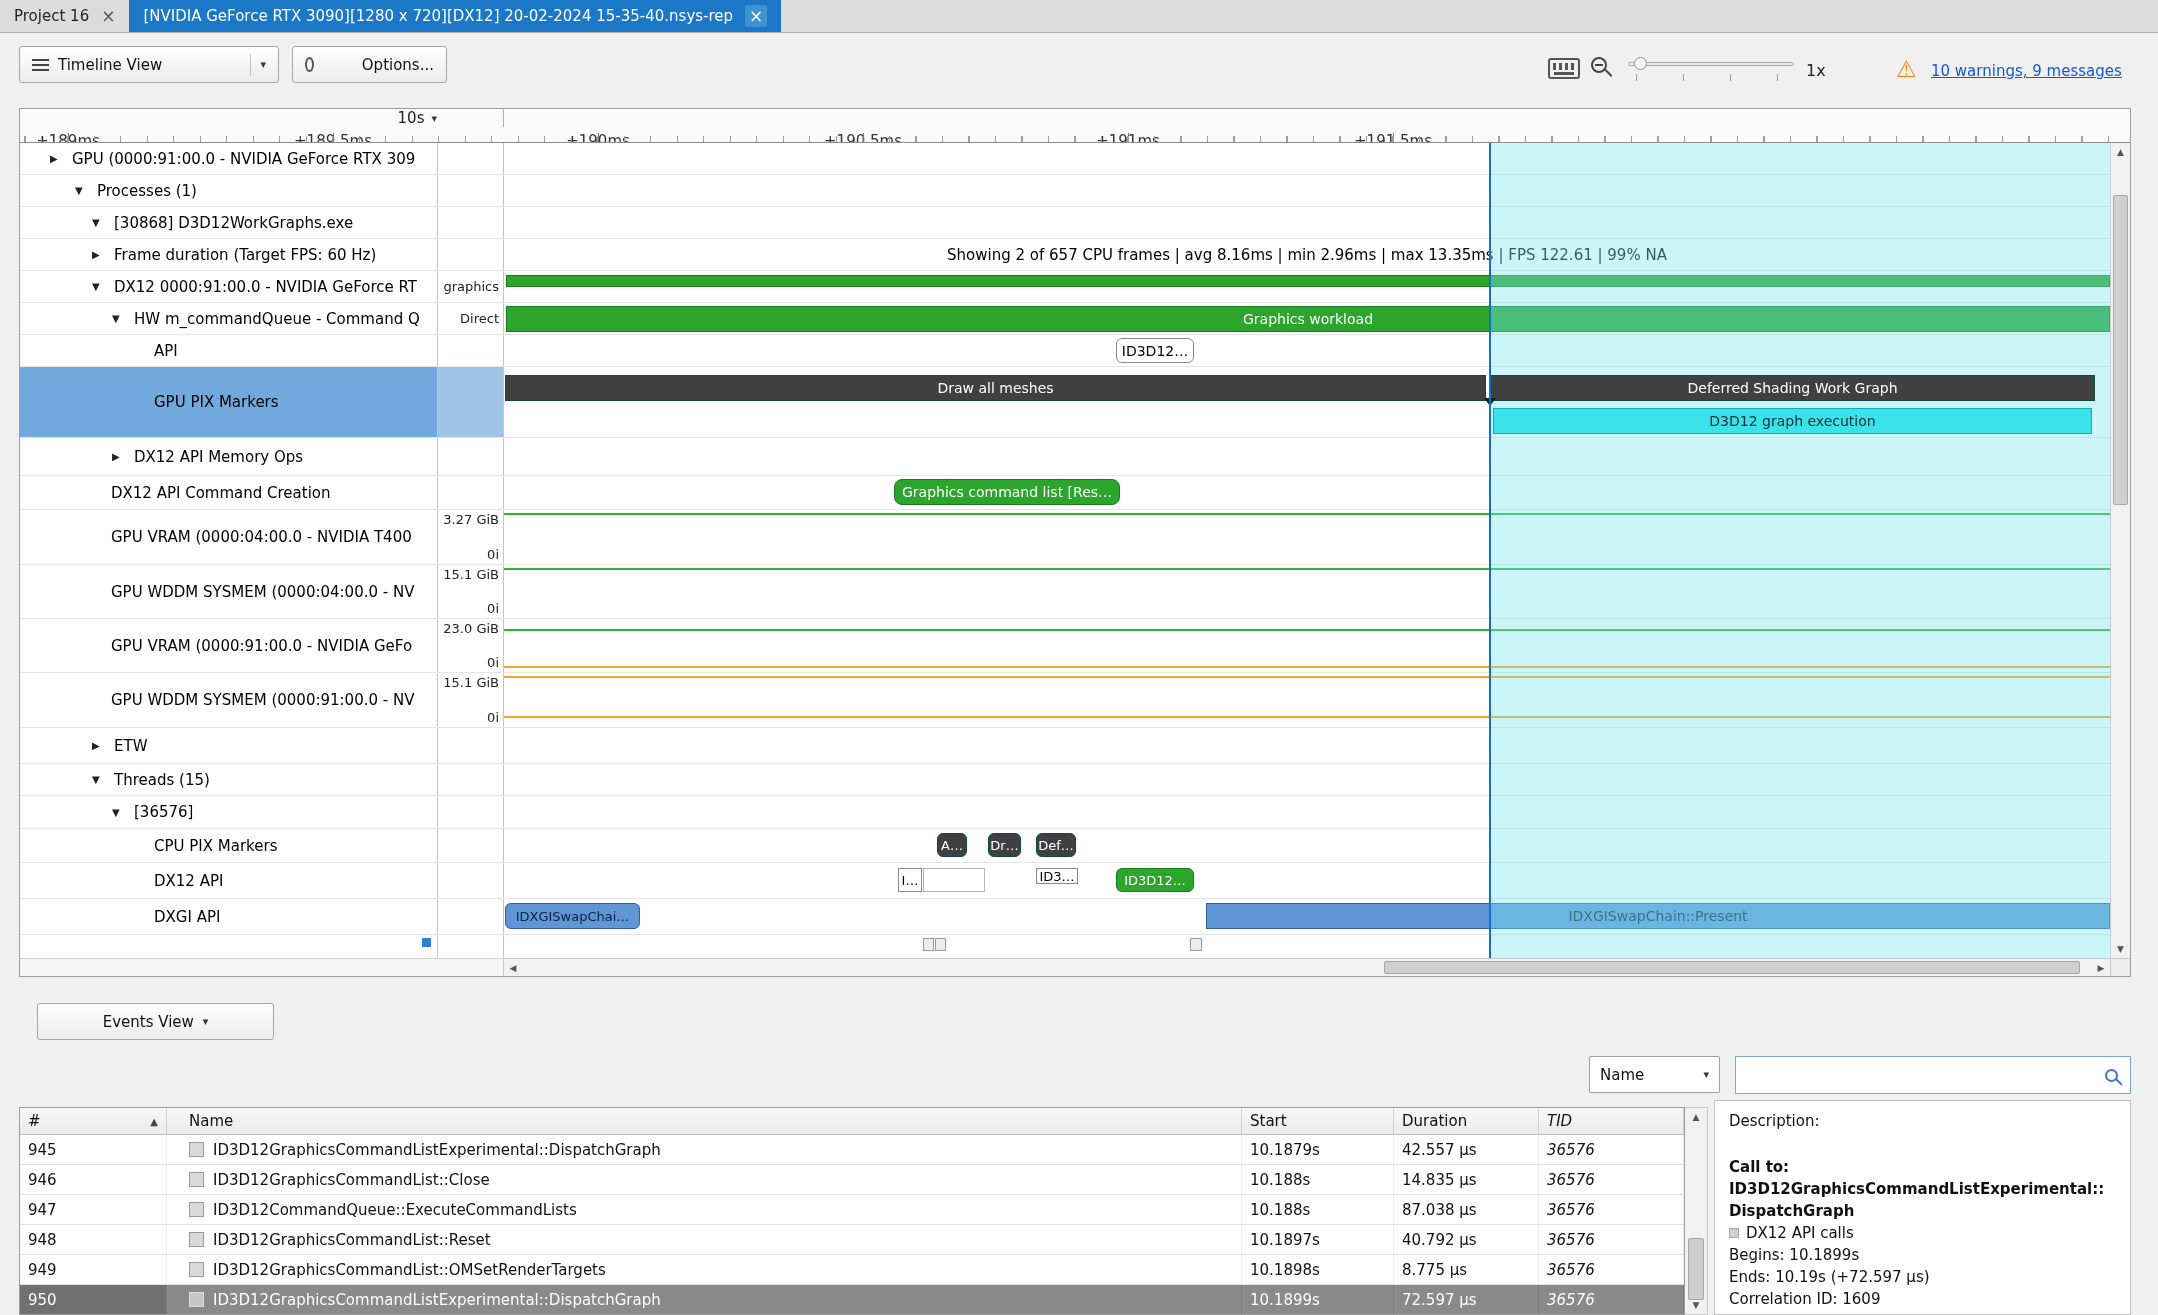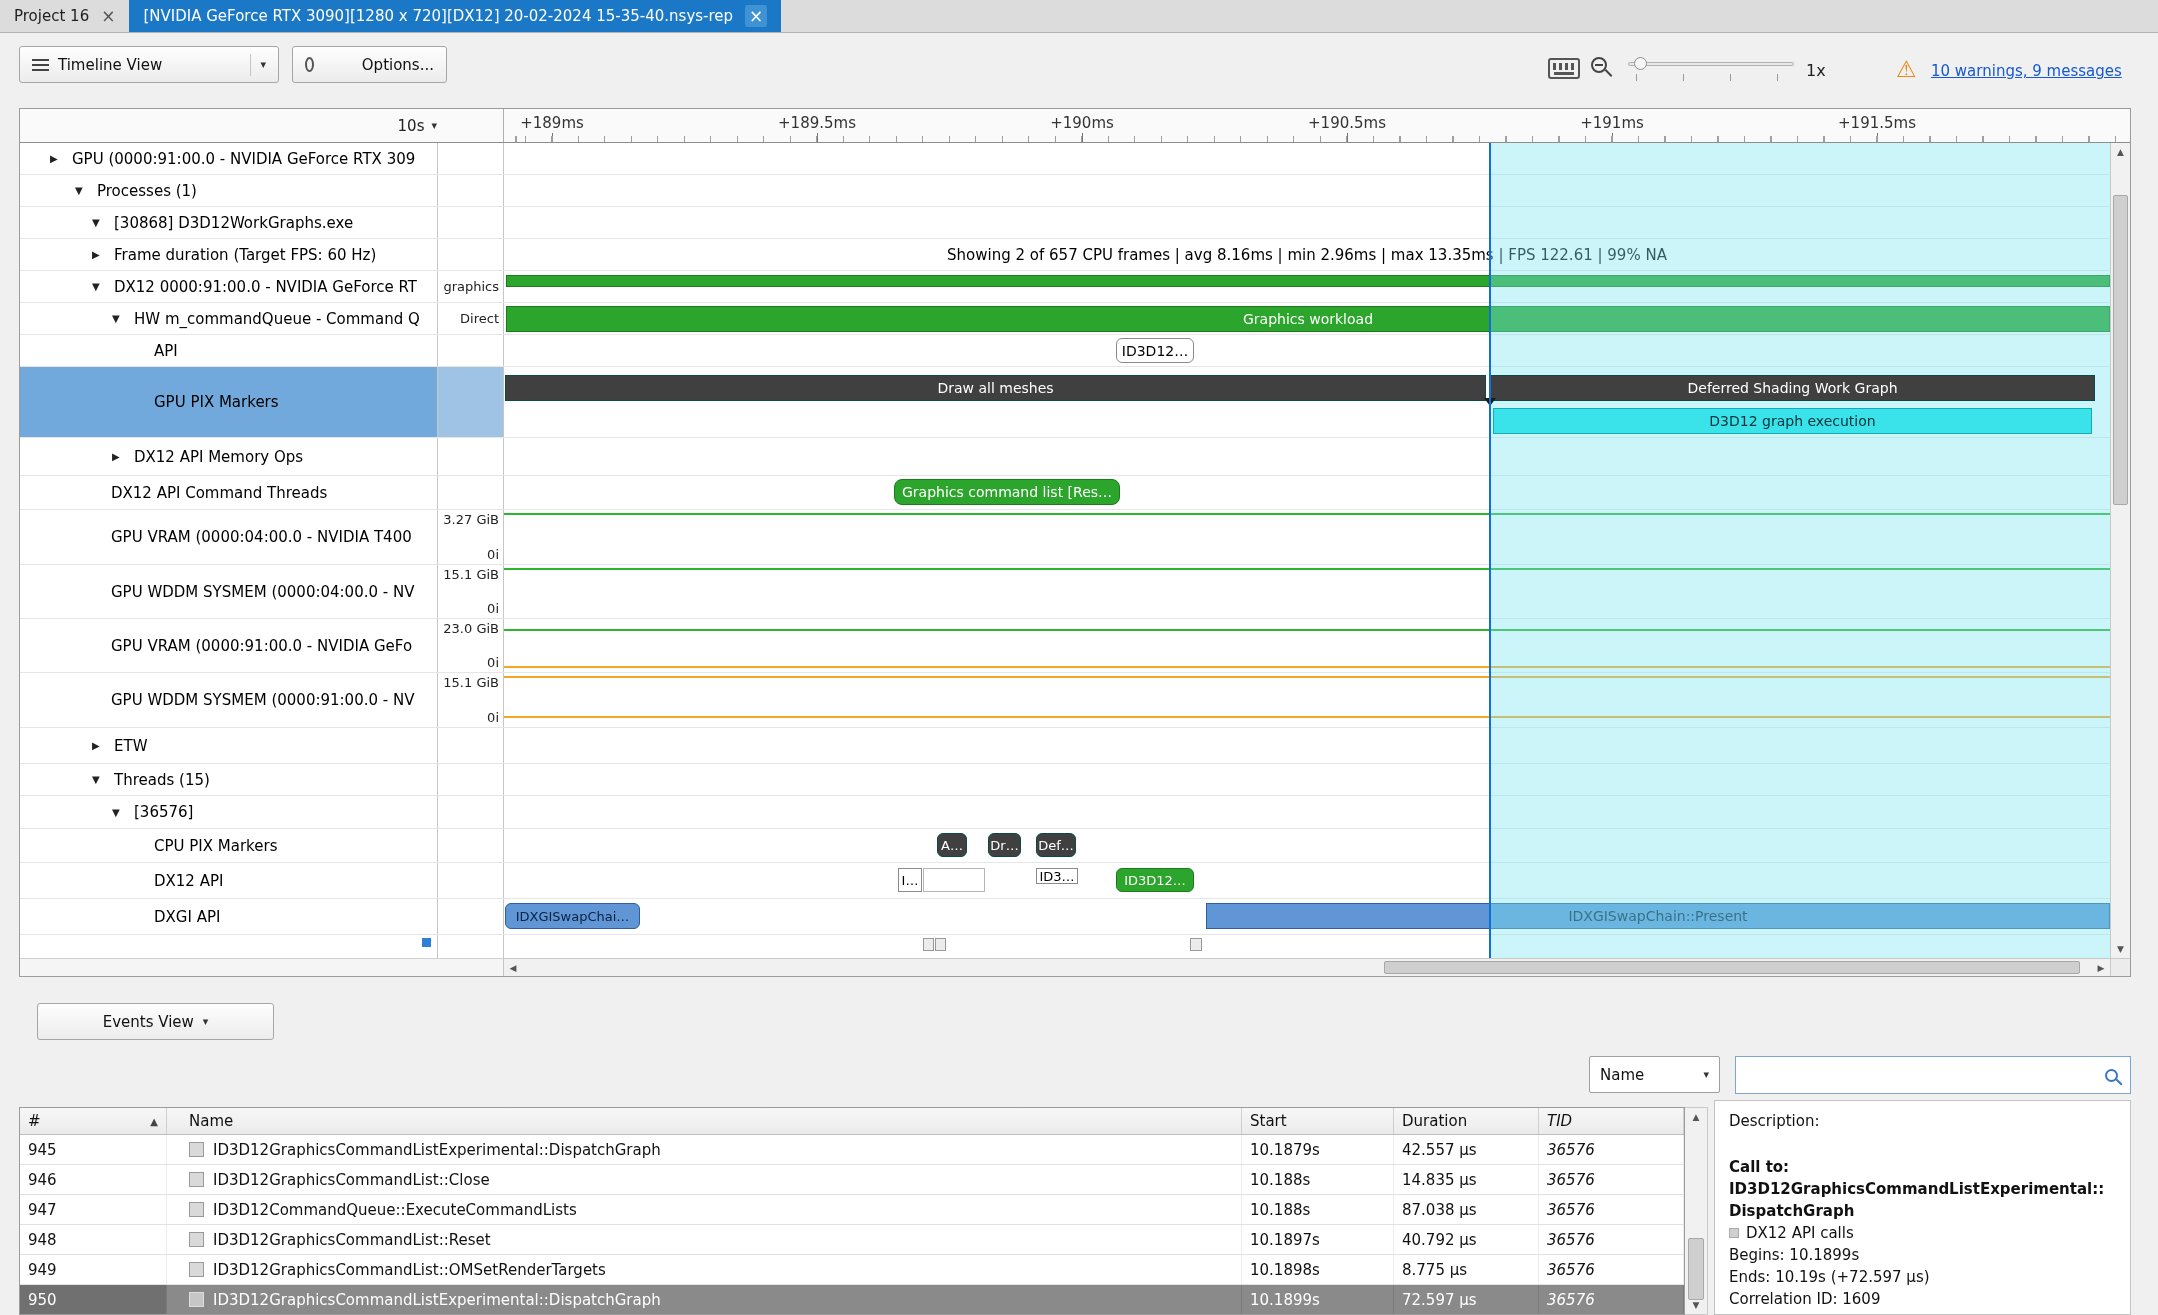--- a/index.html
+++ b/index.html
@@ -44,21 +44,21 @@
            border:1px solid #8f8f8f; border-radius:50%; }
   .slider .sticks { margin-top:8px; margin-left:8px; width:145px; height:7px;
            background:repeating-linear-gradient(to right,#9a9a9a 0 1px,transparent 1px 47px); }
   .zoom-label { position:absolute; left:1806px; top:28px; font-size:16px; color:#222; }
   .warn-ic { position:absolute; left:1896px; top:23px; font-size:23px; color:#e8891a; }
   .warn-link { position:absolute; left:1931px; top:29px; color:#1558d6; text-decoration:underline; cursor:pointer; }
   
   .panel { position:absolute; left:19px; top:108px; width:2112px; height:869px;
            background:#fff; border:1px solid #9c9c9c; }
   .ruler { position:absolute; top:0; left:0; right:0; height:34px; background:#fafafa;
-           border-bottom:1px solid #8d8d8d; display:flex; }
+           border-bottom:1px solid #8d8d8d; display:flex;flex-direction:column; }
   .ruler-left { width:484px; border-right:1px solid #b0b0b0; display:flex; align-items:center;
            justify-content:flex-end; padding-right:66px; gap:7px; color:#222; }
   .ruler-right { flex:1; position:relative; overflow:hidden; }
   .rt { position:absolute; top:5px; transform:translateX(-50%); color:#333; font-size:15px; white-space:nowrap; }
   .majtick { position:absolute; bottom:0; width:1px; height:9px; background:#777; }
   .tickstrip { position:absolute; bottom:0; left:0; right:0; height:6px;
            background:repeating-linear-gradient(to right,#9f9f9f 0 1px,transparent 1px 26.5px);
            background-position:21px 0; }
   .rows { position:absolute; top:34px; left:0; width:2090px; height:815px; overflow:hidden; background:#fff; }
   .trow { display:flex; border-bottom:1px solid #e6e6e6; }
@@ -307,21 +307,21 @@
         <span class="arr">▶</span>
         <span class="tl">DX12 API Memory Ops</span>
       </div>
       <div class="vcell"></div>
       <div class="tlcell"></div>
     </div>
 
     <div class="trow h34">
       <div class="tcell im">
         <span class="arr"></span>
-        <span class="tl">DX12 API Command Threads</span>
+        <span class="tl">DX12 API Command Creation</span>
       </div>
       <div class="vcell"></div>
       <div class="tlcell">
         <div class="bar green rnd8" style="left:390px; width:226px; top:3px; height:26px;">Graphics command list [Res…</div>
       </div>
     </div>
 
     <div class="trow h55">
       <div class="tcell im">
         <span class="arr"></span>

